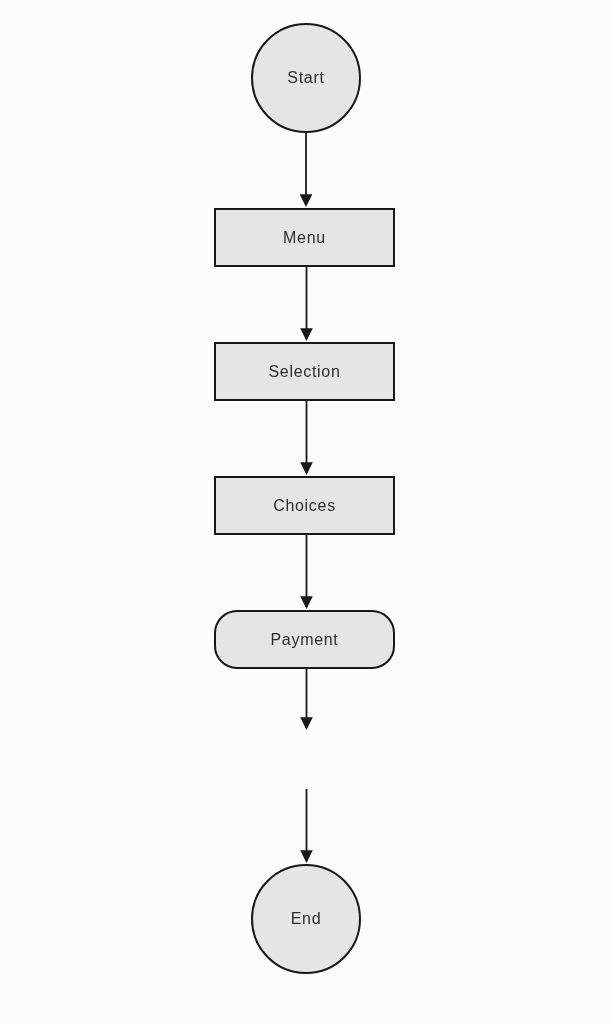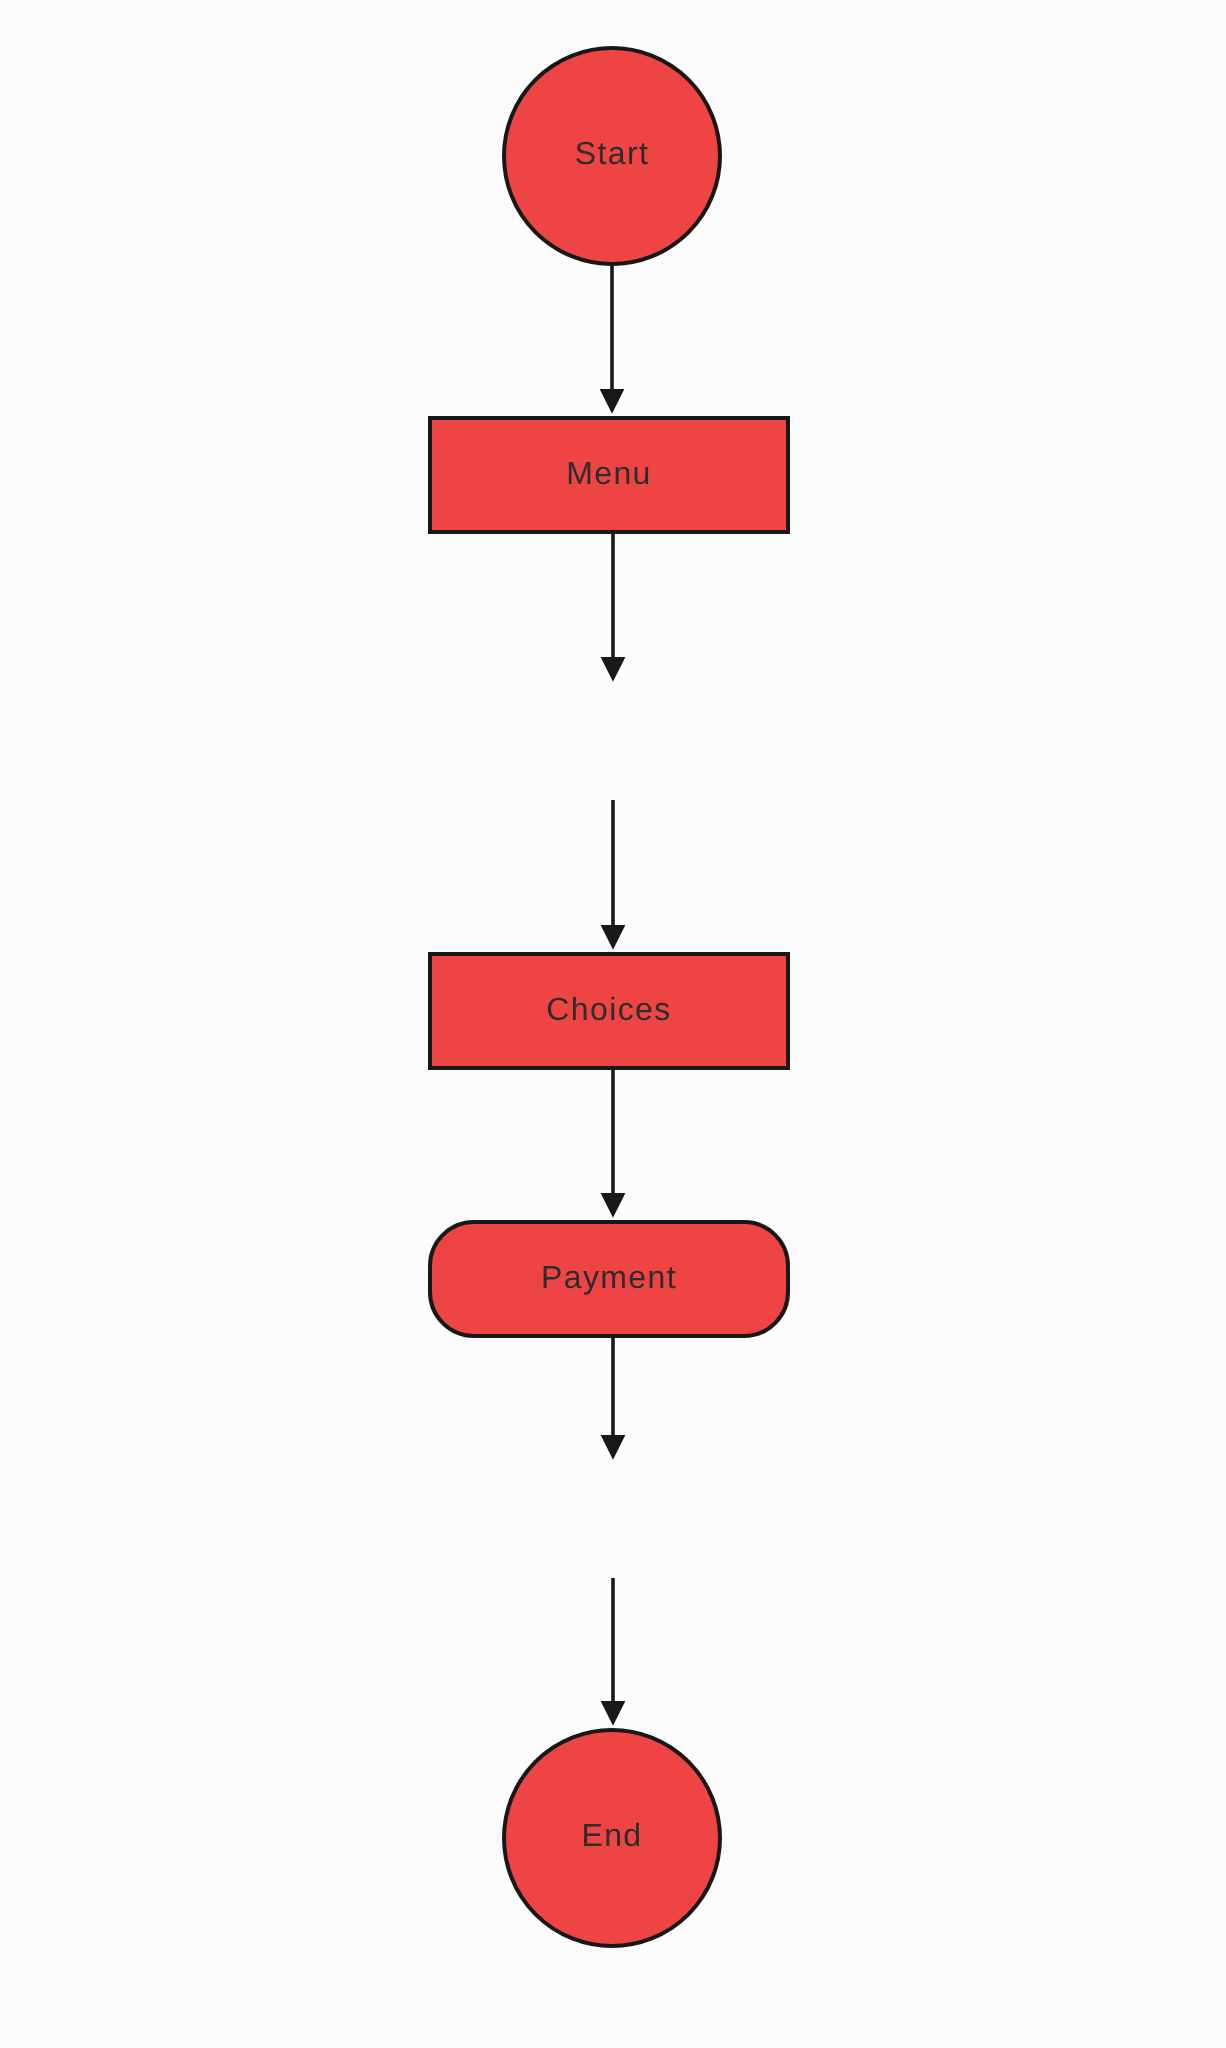--- a/index.html
+++ b/index.html
@@ -13,21 +13,21 @@
     height: 1024px;
     background: #fcfcfc;
     overflow: hidden;
     font-family: "Liberation Sans", "DejaVu Sans", sans-serif;
   }
   .node {
     position: absolute;
     display: flex;
     align-items: center;
     justify-content: center;
-    background: #ef4444;
+    background: #e5e5e5;
     border: 2px solid #181818;
     box-sizing: border-box;
     color: #2d2d2d;
     font-size: 16px;
     letter-spacing: 0.7px;
     cursor: default;
   }
   .node.circle {
     width: 110px;
     height: 110px;
@@ -76,20 +76,23 @@
     </svg>
 
   <div class="node circle" id="node-start">
     <span>Start</span>
   </div>
 
   <div class="node rect" id="node-menu">
     <span>Menu</span>
   </div>
 
+  <div class="node rect" id="node-selection">
+    <span>Selection</span>
+  </div>
 
   <div class="node rect" id="node-choices">
     <span>Choices</span>
   </div>
 
   <div class="node rect" id="node-payment">
     <span>Payment</span>
   </div>
 
 

